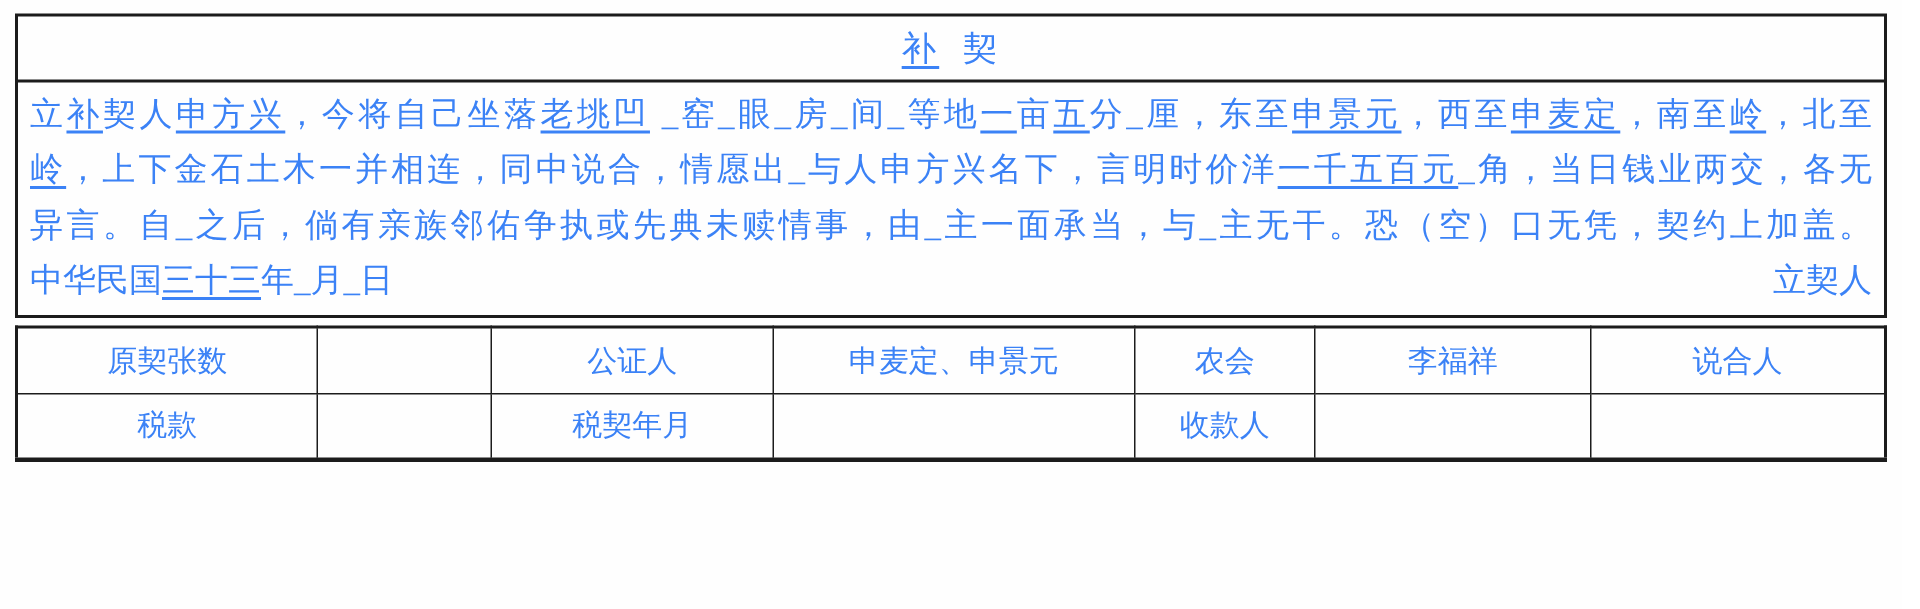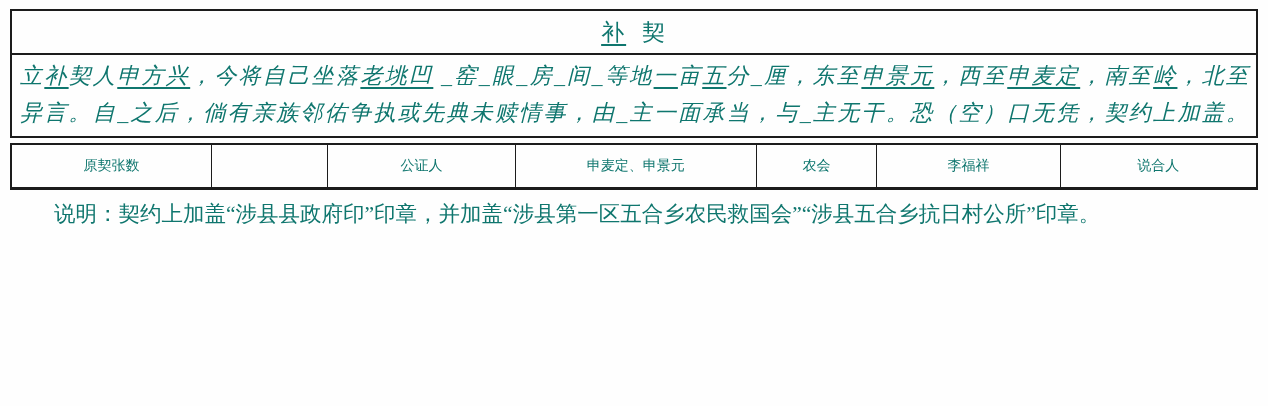--- a/index.html
+++ b/index.html
@@ -1,21 +1,21 @@
 <!DOCTYPE html>
 <html><head>
 <meta charset="utf-8">
 <style>
   * { margin: 0; padding: 0; box-sizing: border-box; }
   html, body { background: #ffffff; }
   .page {
     width: 1268px;
     height: 406px;
     background: #fefefe;
-    color: #0f766e;
+    color: #3b82f6;
     font-family: "Liberation Serif", "DejaVu Serif", serif;
     padding: 9px 10px 0 10px;
     overflow: hidden;
   }
   
   .deed-box {
     border: 2px solid #1c1c1c;
   }
   .deed-title {
     height: 44px;
@@ -27,21 +27,20 @@
   }
   .deed-title span { margin: 0 4px; }
   .deed-body {
     padding: 2px 8px 5px 8px;
     font-size: 22px;
     line-height: 37px;
   }
   .line {
     text-align: justify;
     text-align-last: justify;
-    font-style: italic;
   }
   .date-line {
     display: flex;
     justify-content: space-between;
     align-items: baseline;
     text-align: left;
     text-align-last: auto;
   }
   .u { text-decoration: underline; text-underline-offset: 4px; text-decoration-thickness: 1.5px; }
   
@@ -51,21 +50,21 @@
     border-collapse: collapse;
     border: 2px solid #1c1c1c;
     border-bottom-width: 3px;
     table-layout: fixed;
   }
   table.info td {
     border: 1.5px solid #1c1c1c;
     height: 44px;
     text-align: center;
     vertical-align: middle;
-    font-size: 14px;
+    font-size: 20px;
     padding: 0 4px;
     overflow: hidden;
     white-space: nowrap;
   }
   col.c1 { width: 16.1%; }
   col.c2 { width: 9.3%; }
   col.c3 { width: 15.1%; }
   col.c4 { width: 19.3%; }
   col.c5 { width: 9.7%; }
   col.c6 { width: 14.7%; }
@@ -81,22 +80,27 @@
 </head>
 <body>
 
 <div class="page">
 
   <div class="deed-box">
     <div class="deed-title"><span class="u">补</span><span> 契</span></div>
     <div class="deed-body">
       <div id="deed-lines">
           <div class="line"><span>立</span><span class="u">补</span><span>契人</span><span class="u">申方兴</span><span>，今将自己坐落</span><span class="u">老垗凹</span><span> _窑_眼_房_间_等地</span><span class="u">一</span><span>亩</span><span class="u">五</span><span>分_厘，东至</span><span class="u">申景元</span><span>，西至</span><span class="u">申麦定</span><span>，南至</span><span class="u">岭</span><span>，北至</span></div>
+          <div class="line"><span class="u">岭</span><span>，上下金石土木一并相连，同中说合，情愿出_与人申方兴名下，言明时价洋</span><span class="u">一千五百元</span><span>_角，当日钱业两交，各无</span></div>
           <div class="line"><span>异言。自_之后，倘有亲族邻佑争执或先典未赎情事，由_主一面承当，与_主无干。恐（空）口无凭，契约上加盖。</span></div>
         </div>
+      <div class="line date-line">
+        <span><span>中华民国</span><span class="u">三十三</span><span>年_月_日</span></span>
+        <span>立契人</span>
+      </div>
     </div>
   </div>
 
   <table class="info">
     <colgroup>
       <col class="c1">
         <col class="c2">
         <col class="c3">
         <col class="c4">
       <col class="c5">
@@ -106,18 +110,26 @@
     <tbody id="info-table-body">
         <tr>
           <td>原契张数</td>
           <td></td>
           <td>公证人</td>
           <td>申麦定、申景元</td>
           <td>农会</td>
           <td>李福祥</td>
           <td>说合人</td>
         </tr>
+        <tr>
+          <td>税款</td>
+          <td></td>
+          <td>税契年月</td>
+          <td></td>
+          <td>收款人</td>
+          <td></td>
+          <td></td>
+        </tr>
       </tbody>
   </table>
 
-  <div class="note">说明：契约上加盖“涉县县政府印”印章，并加盖“涉县第一区五合乡农民救国会”“涉县五合乡抗日村公所”印章。</div>
 
 </div>
 
 </body></html>

